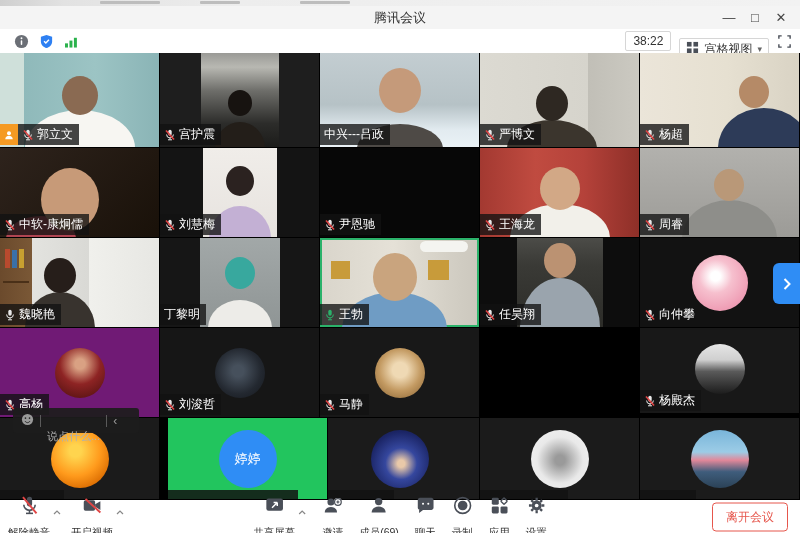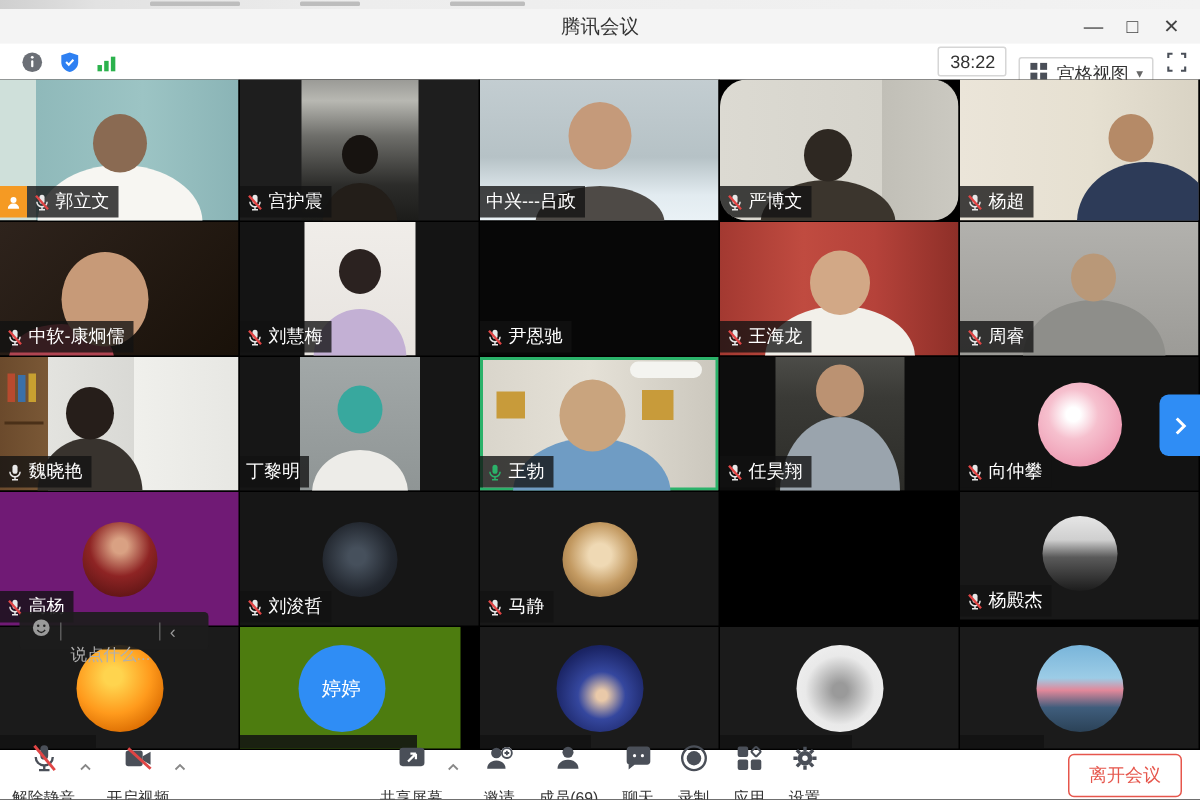--- a/index.html
+++ b/index.html
@@ -139,21 +139,21 @@
         <div class="labelclip" style="width: 56px;"></div>
       </div>
       <div class="tile" style="left: 480px; top: 365px; width: 160px; height: 82px; background: rgb(27, 27, 27);">
         <div class="avatar" style="width: 58px; height: 58px; background: radial-gradient(circle at 50% 52%, rgb(154, 154, 154) 12%, rgb(233, 233, 233) 55%, rgb(244, 244, 244) 100%);"></div>
         <div class="labelclip" style="width: 88px;"></div>
       </div>
       <div class="tile" style="left: 320px; top: 365px; width: 160px; height: 82px; background: rgb(27, 27, 27);">
         <div class="avatar" style="width: 58px; height: 58px; background: radial-gradient(circle at 52% 58%, rgb(233, 201, 169) 8%, rgb(53, 71, 158) 35%, rgb(27, 37, 102) 70%, rgb(15, 20, 64) 100%);"></div>
         <div class="labelclip" style="width: 74px;"></div>
       </div>
-      <div class="tile" style="left: 148px; top: 365px; width: 160px; height: 82px; background: #4d7c0f;">
+      <div class="tile" style="left: 168px; top: 365px; width: 160px; height: 82px; background: #22c55e;">
         <div class="avatar" style="width: 58px; height: 58px; background: rgb(47, 141, 245);">
           <span>婷婷</span>
         </div>
         <div class="labelclip" style="width: 130px;"></div>
       </div>
       <div class="tile" style="left: 0px; top: 365px; width: 160px; height: 82px; background: rgb(27, 27, 27);">
         <div class="avatar" style="width: 58px; height: 58px; background: radial-gradient(circle at 42% 36%, rgb(255, 212, 78) 12%, rgb(255, 154, 28) 50%, rgb(217, 106, 0) 80%, rgb(144, 63, 0) 100%);"></div>
         <div class="labelclip" style="width: 64px;"></div>
       </div>
       <div class="tile" style="left: 640px; top: 271px; width: 160px; height: 90px; background: rgb(24, 24, 24);">
@@ -386,21 +386,21 @@
               <rect x="4.3" y="0.8" width="3.4" height="6" rx="1.7" fill="#e8e8e8"></rect>
               <path d="M2.6 5.5a3.4 3.4 0 0 0 6.8 0" fill="none" stroke="#e8e8e8" stroke-width="1"></path>
               <line x1="6" y1="9" x2="6" y2="10.6" stroke="#e8e8e8" stroke-width="1"></line>
               <line x1="4" y1="10.8" x2="8" y2="10.8" stroke="#e8e8e8" stroke-width="1"></line>
               <line x1="2" y1="1.5" x2="10" y2="10.5" stroke="#e04545" stroke-width="1.6"></line>
             </svg>
             <span>杨超</span>
           </div>
         </div>
       </div>
-      <div class="tile" style="left: 480px; top: 0px; width: 160px; height: 95px; background: linear-gradient(90deg, rgb(220, 218, 210) 0%, rgb(214, 212, 204) 68%, rgb(193, 191, 183) 68%, rgb(203, 201, 193) 100%); border-radius: 18px;">
+      <div class="tile" style="left: 480px; top: 0px; width: 160px; height: 95px; background: linear-gradient(90deg, rgb(220, 218, 210) 0%, rgb(214, 212, 204) 68%, rgb(193, 191, 183) 68%, rgb(203, 201, 193) 100%);">
         <div class="torso" style="width: 90px; height: 30px; left: calc(45% - 45px); background: rgb(59, 53, 45);"></div>
         <div class="head" style="width: 32px; height: 35px; left: calc(45% - 16px); top: calc(52% - 16px); background: rgb(46, 40, 34);"></div>
         <div class="labelrow">
           <div class="namelabel">
             <svg width="12" height="12" viewBox="0 0 12 12">
               <rect x="4.3" y="0.8" width="3.4" height="6" rx="1.7" fill="#e8e8e8"></rect>
               <path d="M2.6 5.5a3.4 3.4 0 0 0 6.8 0" fill="none" stroke="#e8e8e8" stroke-width="1"></path>
               <line x1="6" y1="9" x2="6" y2="10.6" stroke="#e8e8e8" stroke-width="1"></line>
               <line x1="4" y1="10.8" x2="8" y2="10.8" stroke="#e8e8e8" stroke-width="1"></line>
               <line x1="2" y1="1.5" x2="10" y2="10.5" stroke="#e04545" stroke-width="1.6"></line>

